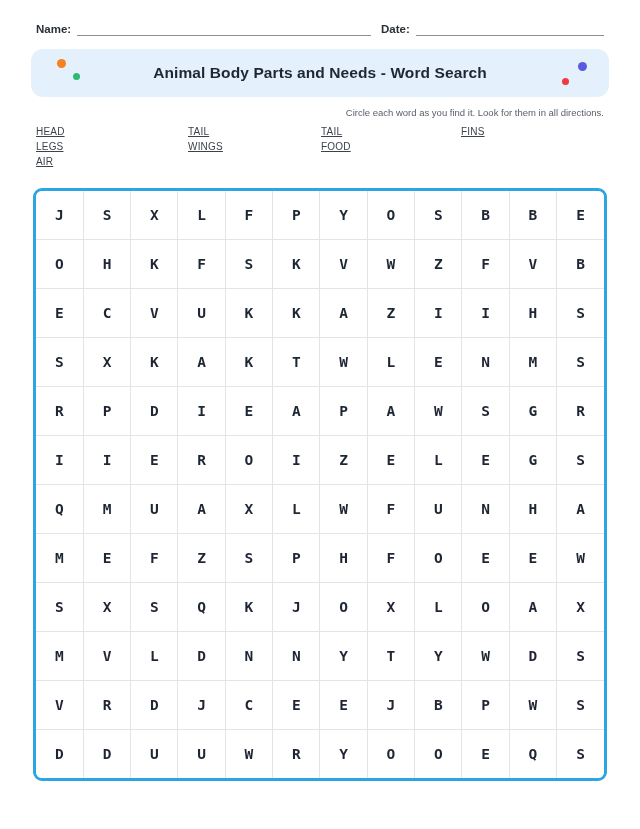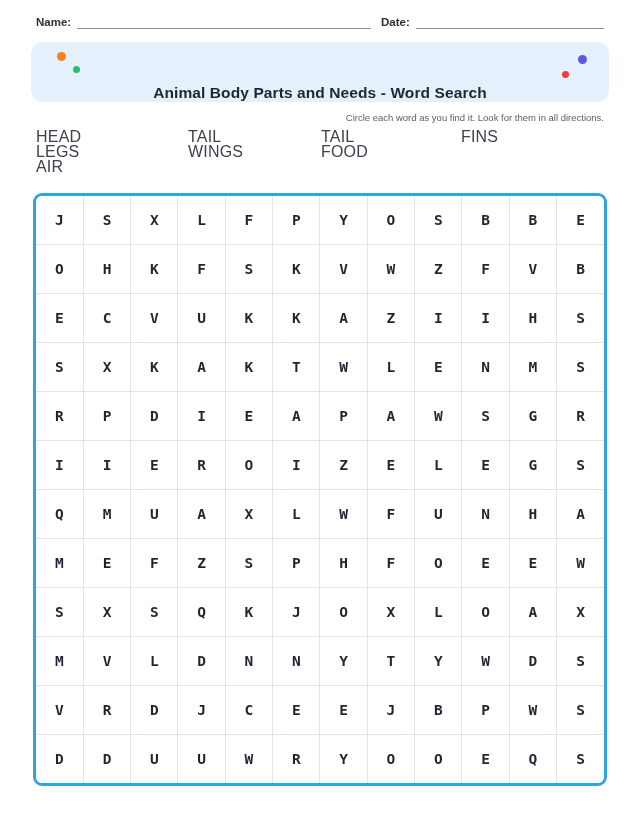--- a/index.html
+++ b/index.html
@@ -21,21 +21,21 @@
     height: 829px;
     box-sizing: border-box;
     padding: 0;
     position: relative;
   }
 
   
   .namedate {
     display: flex;
     align-items: flex-end;
-    padding: 15px 36px 0 36px;
+    padding: 22px 36px 0 36px;
     box-sizing: border-box;
   }
   .nd-group {
     display: flex;
     align-items: flex-end;
   }
   .nd-group.name { flex: 0 0 345px; }
   .nd-group.date { flex: 1 1 auto; }
   .nd-label {
     font-size: 11.5px;
@@ -48,26 +48,26 @@
   .nd-line {
     flex: 1 1 auto;
     border-bottom: 1px solid #8a8f99;
     height: 13px;
   }
   .nd-group.name .nd-line { margin-right: 10px; }
 
   
   .banner {
     margin: 13px 31px 0 31px;
-    height: 60px;
+    height: 48px;
     background: #e4f1fc;
     border-radius: 12px;
     position: relative;
     display: flex;
-    align-items: flex-end;
+    align-items: center;
     justify-content: center;
     overflow: hidden;
   }
   .banner-title {
     font-size: 15.5px;
     font-weight: bold;
     color: #1f2633;
     letter-spacing: 0.1px;
     text-align: center;
     z-index: 2;
@@ -91,23 +91,24 @@
     text-align: right;
   }
   .wordlist {
     margin: 5px 36px 0 36px;
   }
   .word-row {
     display: flex;
     line-height: 15px;
   }
   .word-cell {
-    font-size: 16px;
+    font-size: 10px;
     color: #3c424d;
     letter-spacing: 0.2px;
+    text-decoration: underline;
   }
   .word-cell.c0 { flex: 0 0 152px; }
   .word-cell.c1 { flex: 0 0 133px; }
   .word-cell.c2 { flex: 0 0 140px; }
   .word-cell.c3 { flex: 1 1 auto; }
 
   
   .grid-wrap {
     margin: 19px 33px 0 33px;
     border: 3px solid #2ba6e0;

